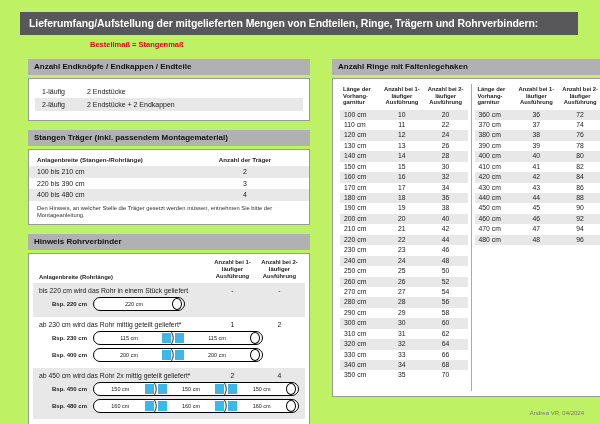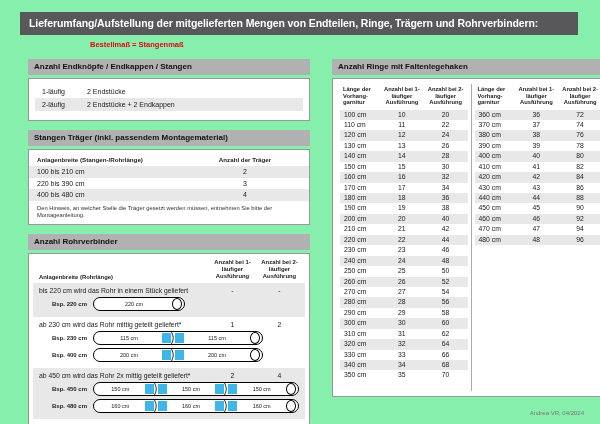--- a/index.html
+++ b/index.html
@@ -1,16 +1,16 @@
 <!DOCTYPE html>
 <html><head>
 <meta charset="utf-8">
 <style>
   html,body{margin:0;padding:0;background:#fff;}
-  .page{position:relative;width:600px;height:424px;background:#86efac;overflow:hidden;
+  .page{position:relative;width:600px;height:424px;background:#bef264;overflow:hidden;
         font-family:"Liberation Sans",sans-serif;color:#1a1a1a;}
 
   .title-bar{position:absolute;left:20px;top:12px;width:558px;height:23px;background:#58585a;
              color:#fff;font-size:10.5px;font-weight:bold;line-height:23px;padding-left:9px;
              box-sizing:border-box;letter-spacing:-0.1px;}
   .subtitle{position:absolute;left:55px;top:40px;color:#e30613;font-size:7.5px;font-weight:bold;padding-left:35px;}
 
   .left-col{position:absolute;left:28px;top:59px;width:282px;}
   .right-col{position:absolute;left:332px;top:59px;width:278px;}
 
@@ -72,21 +72,21 @@
 </head>
 <body>
 
 <div class="page">
 
   <div class="title-bar">Lieferumfang/Aufstellung der mitgelieferten Mengen von Endteilen, Ringe, Trägern und Rohrverbindern:</div>
   <div class="subtitle">Bestellmaß = Stangenmaß</div>
 
   <div class="left-col">
 
-    <div class="sec-header">Anzahl Endknöpfe / Endkappen / Stangen</div>
+    <div class="sec-header">Anzahl Endknöpfe / Endkappen / Endteile</div>
     <div class="box endteile-box">
 
         <div class="kv-row">
           <span class="k">1-läufig</span>
           <span class="v">2 Endstücke</span>
         </div>
 
         <div class="kv-row alt">
           <span class="k">2-läufig</span>
           <span class="v">2 Endstücke + 2 Endkappen</span>
@@ -112,21 +112,21 @@
           </div>
 
           <div class="trow alt">
             <span class="t1">400 bis 480 cm</span>
             <span class="t2">4</span>
           </div>
         </div>
       <div class="tnote">Den Hinweis, an welcher Stelle die Träger gesetzt werden müssen, entnehmen Sie bitte der Montageanleitung.</div>
     </div>
 
-    <div class="sec-header">Anzahl Rohrverbinder</div>
+    <div class="sec-header">Hinweis Rohrverbinder</div>
     <div class="box rv-box">
       <div class="rv-head">
         <span class="rv-c1">Anlagenbreite (Rohrlänge)</span>
         <span class="rv-c2">Anzahl bei 1-läufiger Ausführung</span>
         <span class="rv-c3">Anzahl bei 2-läufiger Ausführung</span>
       </div>
 
       <div class="rv-group alt">
         <div class="rv-text-row">
           <span class="txt">bis 220 cm wird das Rohr in einem Stück geliefert</span>

